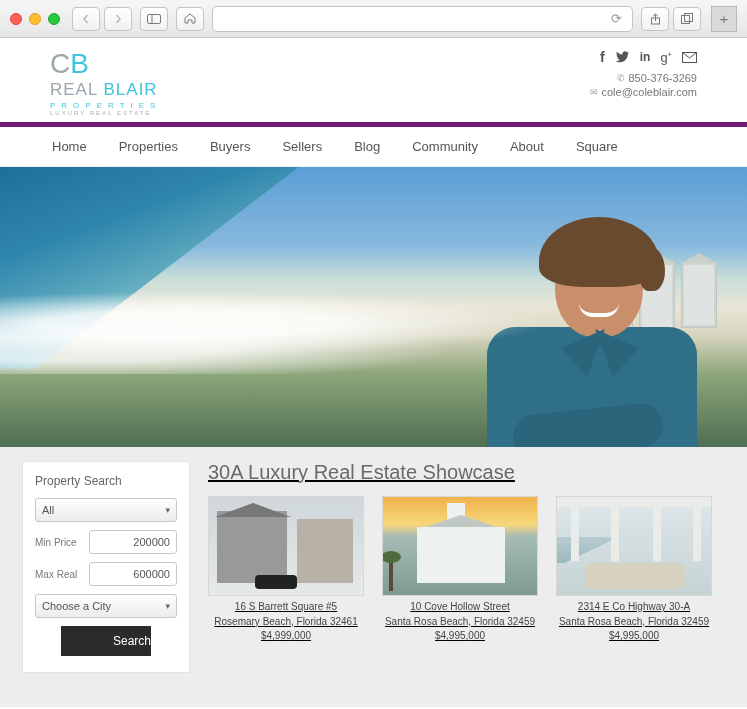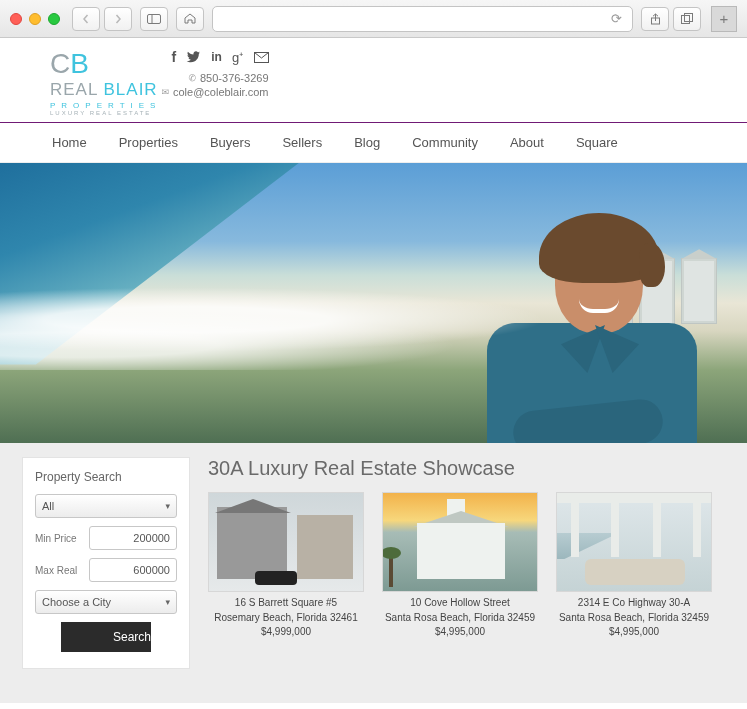--- a/index.html
+++ b/index.html
@@ -45,23 +45,23 @@
   }
   .tab-plus {
     width:26px; height:26px; background:#d9d9d9; border:1px solid #b9b9b9;
     display:flex; align-items:center; justify-content:center;
     color:#7a7a7a; font-size:15px; margin-left:2px;
   }
 
   
   .page { background:#fff; height:671px; overflow:hidden; }
   .header {
-    display:flex; 
+    display:flex; justify-content:space-between;
     padding: 10px 50px 6px 50px;
-    border-bottom:1px solid #701a75;
+    border-bottom:5px solid #701a75;
   }
   .logo { display:flex; flex-direction:column; align-items:flex-start; }
   .logo-cb { font-size:28px; }
   .logo-cb .c { color:#9aa6ab; }
   .logo-cb .b { color:#3fc3de; }
   .logo-name { font-size:17px; letter-spacing:1px; color:#9aa6ab; font-weight:300; }
   .logo-name .b2 { color:#3fc3de; }
   .logo-sub1 { font-size:8px; letter-spacing:6px; color:#3fc3de; margin-top:1px;}
   .logo-sub2 { font-size:6px; letter-spacing:2px; color:#a7b3b8; }
 
@@ -157,21 +157,21 @@
   .sb-select { display:flex; align-items:center; justify-content:space-between; margin-bottom:8px;}
   .sb-select .arr { font-size:9px; color:#666; }
   .sb-row { display:flex; align-items:center; gap:6px; margin-bottom:8px;}
   .sb-row label { font-size:10px; color:#777; width:48px;}
   .sb-row input { flex:1; background:#fff;text-align:right; }
   .sb-btn {
     display:block; margin:8px auto 0 auto; width:90px; height:30px;
     background:#2b2b2b; color:#fff; font-size:12px; border:none; text-align:right; line-height:30px;
   }
 
-  .showcase { flex:1; }
+  .showcase { flex:1;text-decoration:underline; }
   .showcase h2 { font-size:20px; font-weight:300; color:#6a6a6a; margin-bottom:12px; }
   .cards { display:flex; gap:18px; }
   .card { width:156px; text-align:center; }
   .thumb {
     width:156px; height:100px; border:1px solid #d7d7d7; background:#cfd6d2;
     position:relative; overflow:hidden;
   }
   .cap { font-size:10px; color:#444; line-height:1.45; margin-top:4px; }
   .cap .price { }
 

